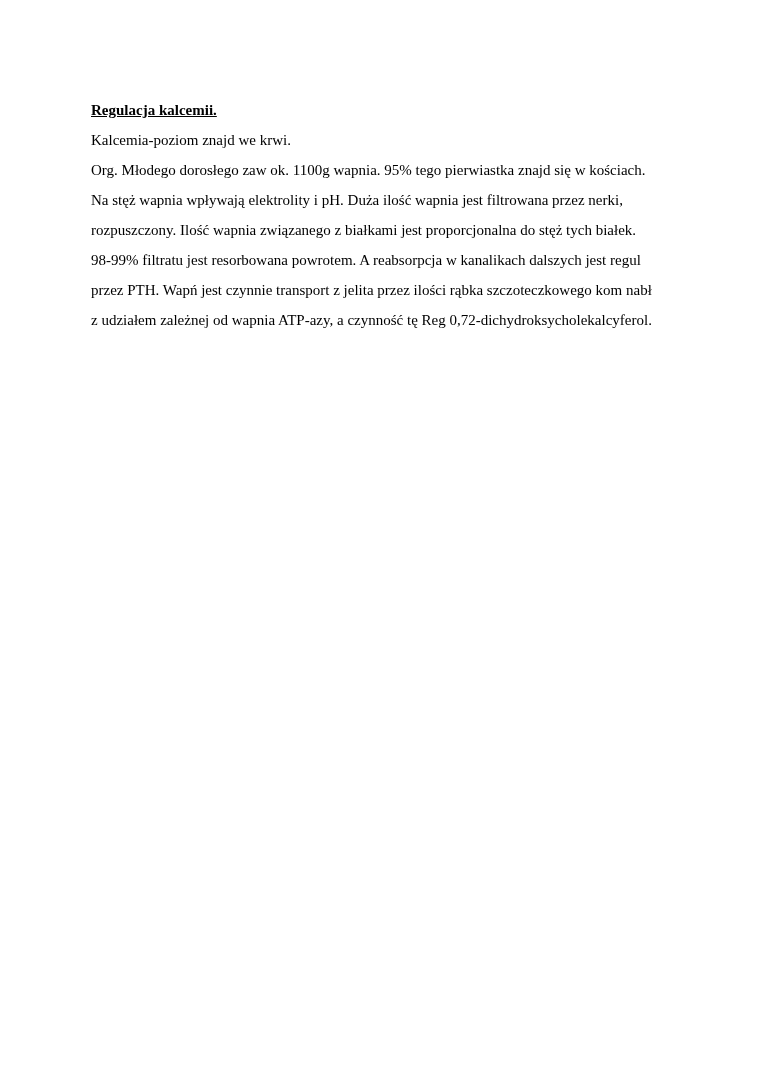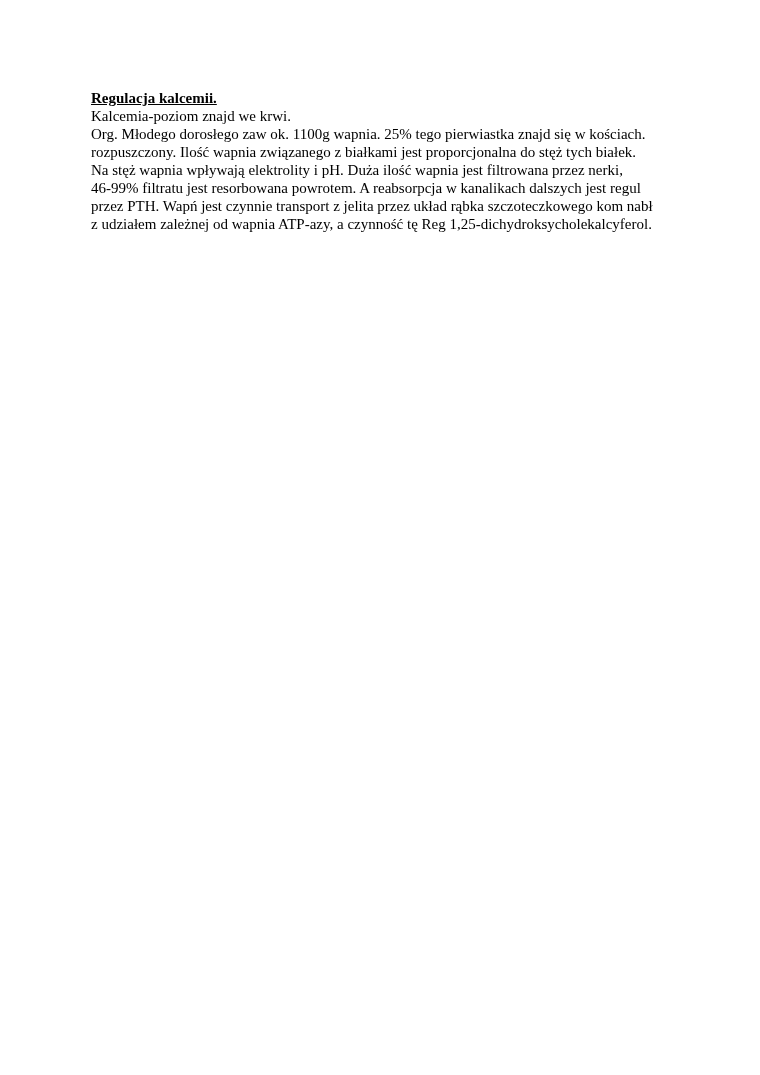--- a/index.html
+++ b/index.html
@@ -27,33 +27,34 @@
     top: 89px;
     width: 600px;
     font-family: "Liberation Serif", serif;
     font-size: 15px;
     line-height: 18px;
     color: #000000;
   }
   .line {
     white-space: pre;
     height: 18px;
+    margin-top: 12px;
   }
   .title {
     font-weight: bold;
     text-decoration: underline;
   }
 </style>
 </head>
 <body>
 
 <div class="page">
   <div class="textblock">
     <div class="line title">Regulacja kalcemii.</div>
     <div class="line">Kalcemia-poziom znajd we krwi.</div>
-    <div class="line">Org. Młodego dorosłego zaw ok. 1100g wapnia. 25% tego pierwiastka znajd się w kościach.</div>
+    <div class="line">Org. Młodego dorosłego zaw ok. 1100g wapnia. 95% tego pierwiastka znajd się w kościach.</div>
+    <div class="line">Na stęż wapnia wpływają elektrolity i pH. Duża ilość wapnia jest filtrowana przez nerki,</div>
     <div class="line">rozpuszczony. Ilość wapnia związanego z białkami jest proporcjonalna do stęż tych białek.</div>
-    <div class="line">Na stęż wapnia wpływają elektrolity i pH. Duża ilość wapnia jest filtrowana przez nerki,</div>
-    <div class="line">46-99% filtratu jest resorbowana powrotem. A reabsorpcja w kanalikach dalszych jest regul</div>
-    <div class="line">przez PTH. Wapń jest czynnie transport z jelita przez układ rąbka szczoteczkowego kom nabł</div>
-    <div class="line">z udziałem zależnej od wapnia ATP-azy, a czynność tę Reg 1,25-dichydroksycholekalcyferol.</div>
+    <div class="line">98-99% filtratu jest resorbowana powrotem. A reabsorpcja w kanalikach dalszych jest regul</div>
+    <div class="line">przez PTH. Wapń jest czynnie transport z jelita przez ilości rąbka szczoteczkowego kom nabł</div>
+    <div class="line">z udziałem zależnej od wapnia ATP-azy, a czynność tę Reg 0,72-dichydroksycholekalcyferol.</div>
   </div>
 </div>
 
 </body></html>

